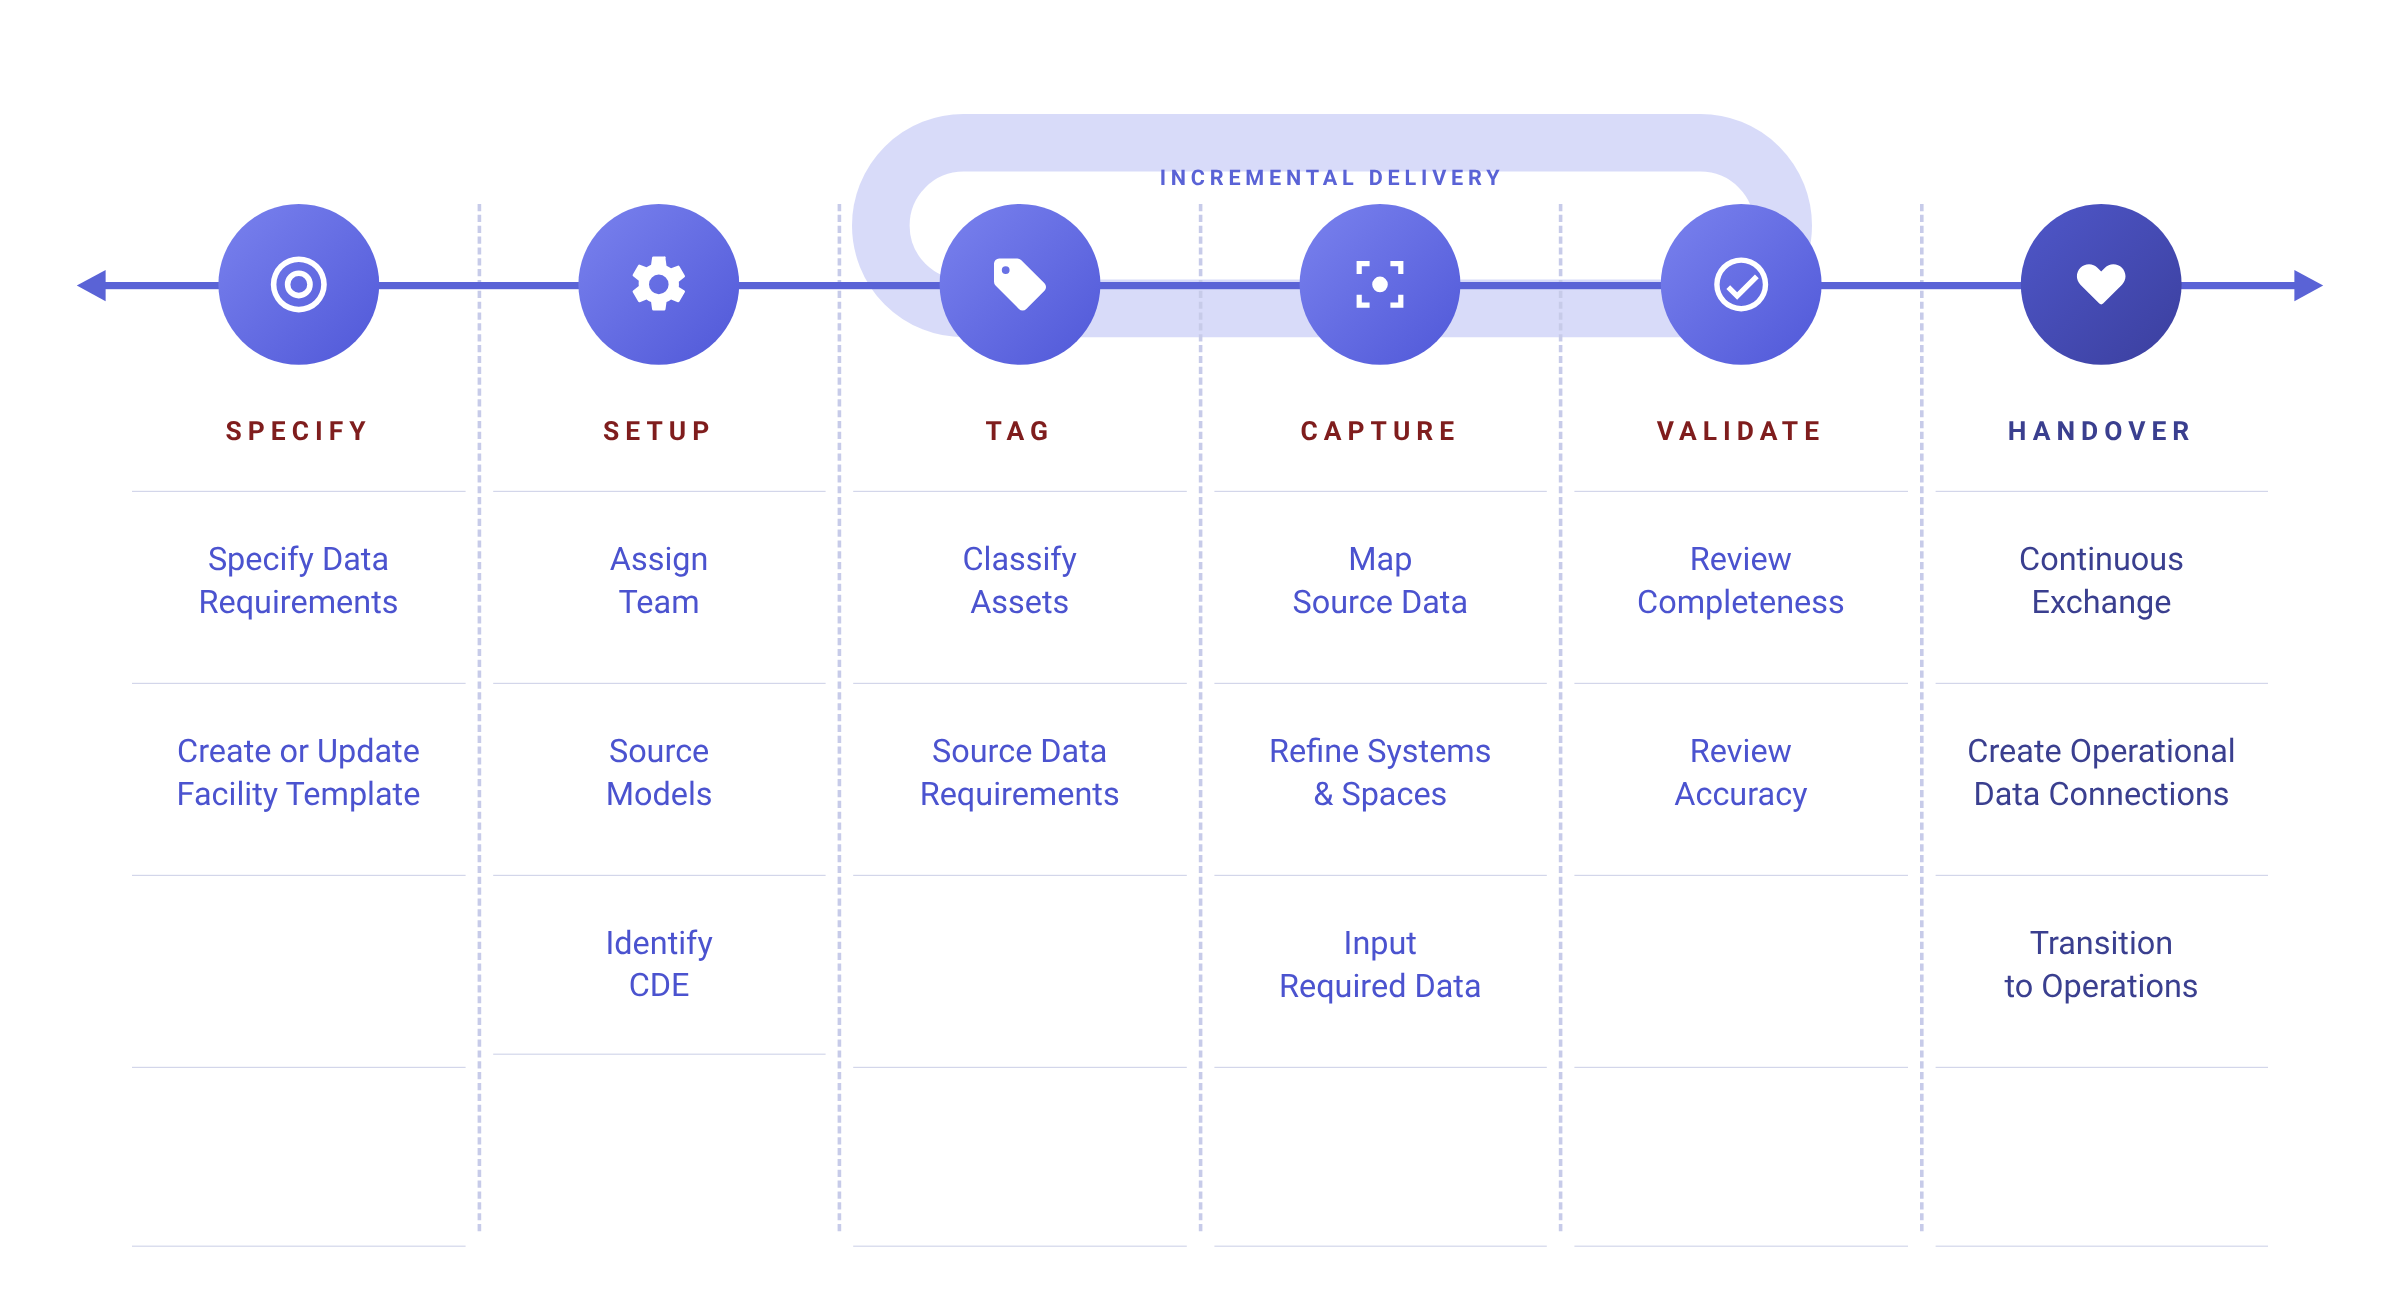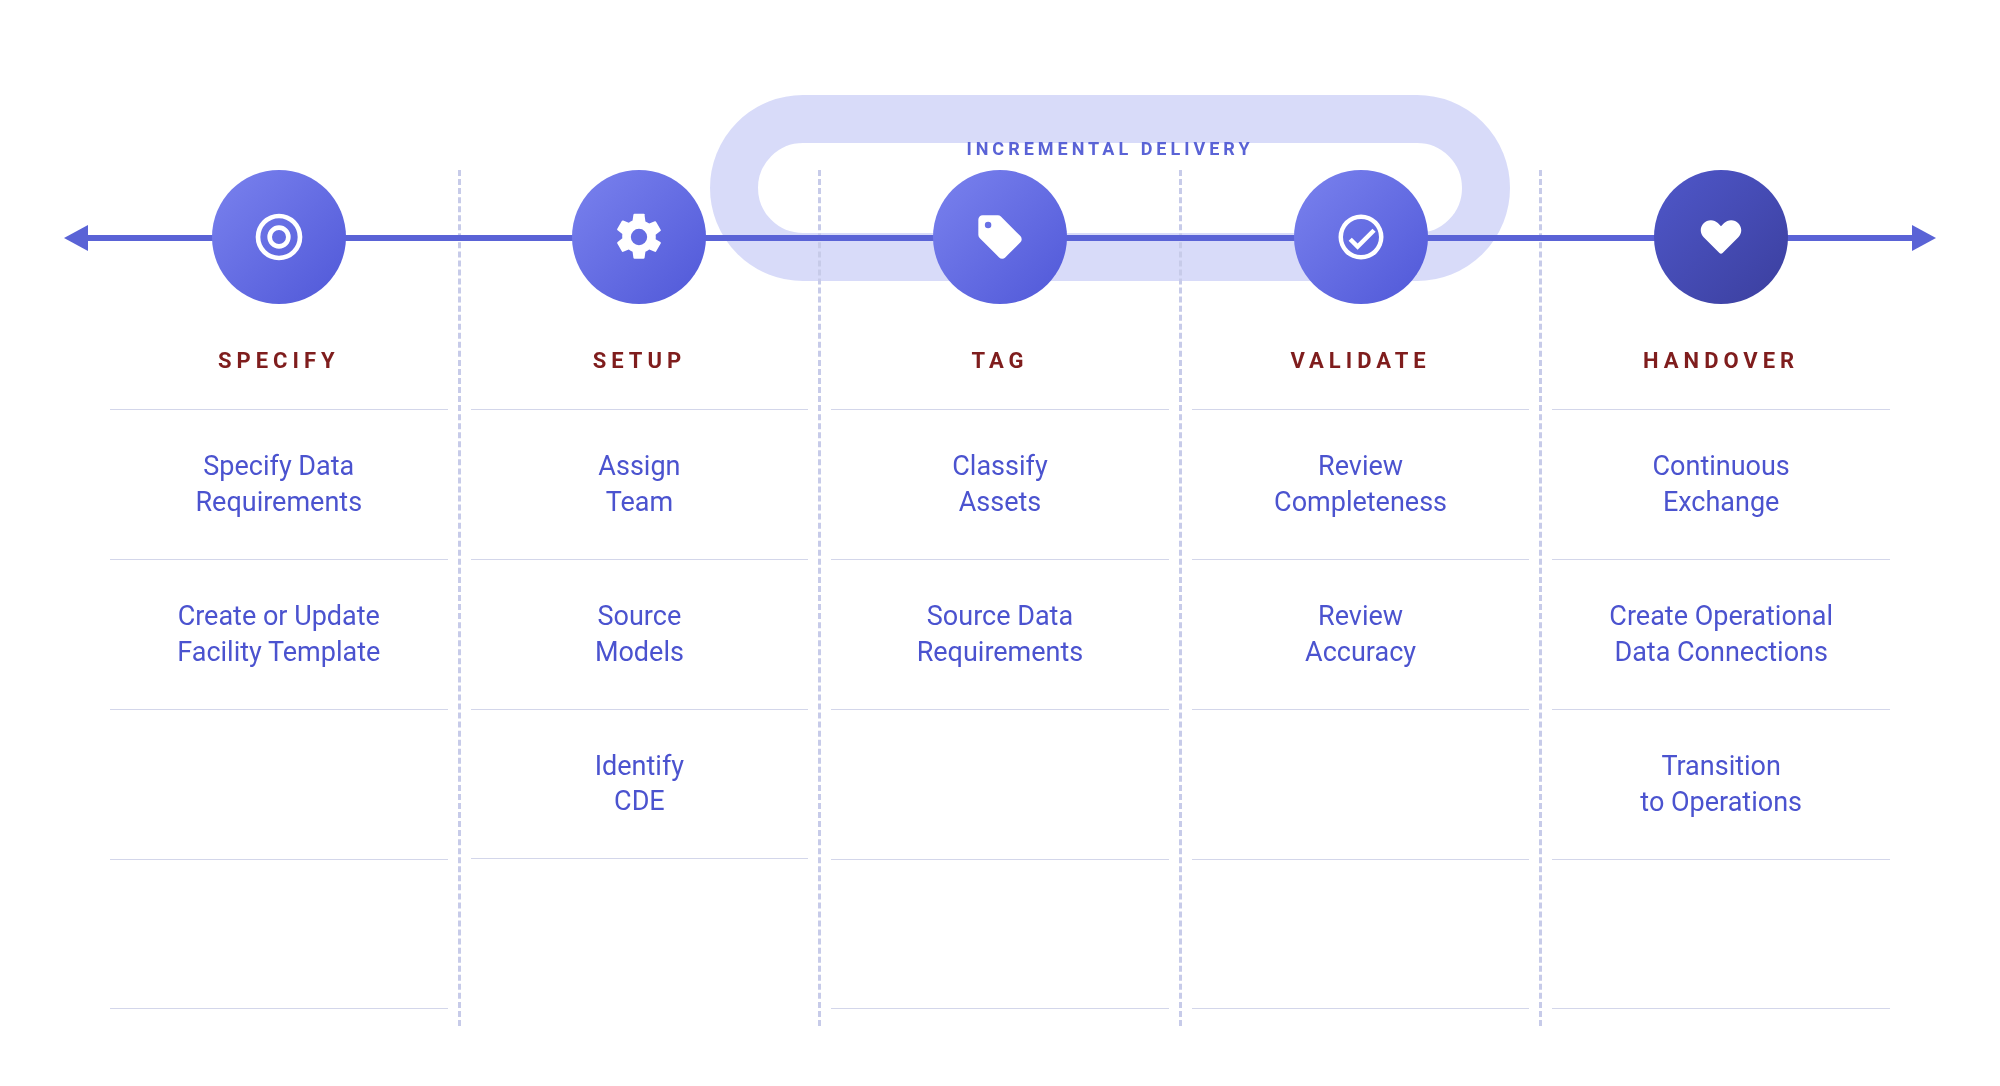--- a/index.html
+++ b/index.html
@@ -112,20 +112,21 @@
     height: 150px;
     display: flex;
     align-items: center;
     justify-content: center;
     font-size: 27px;
     line-height: 1.3;
     color: #4b53cf;
     border-top: 1px solid #d3d6ea;
     white-space: pre-line;
     padding: 0 6px;
+    margin-top: 10px;
   }
   .col:nth-child(6) .row-cell,
   .col:nth-child(6) .stage-title {
     color: #3a3f8f;
   }
   .row-cell:last-child {
     border-bottom: 1px solid #d3d6ea;
   }
 </style>
 </head>
@@ -186,20 +187,37 @@
       <div class="rows">
         <div class="row-cell">Classify
 Assets</div>
         <div class="row-cell">Source Data
 Requirements</div>
         <div class="row-cell"></div>
         <div class="row-cell"></div>
       </div>
     </div>
 
+    <div class="col">
+      <div class="stage-circle grad-light">
+        <svg width="52" height="52" viewBox="0 0 24 24">
+            <path d="M3 3h5v2H5v3H3V3zm13 0h5v5h-2V5h-3V3zM3 16h2v3h3v2H3v-5zm16 0h2v5h-5v-2h3v-3zM12 9a3 3 0 1 0 3 3 3 3 0 0 0-3-3z"></path>
+          </svg>
+      </div>
+      <div class="stage-title">CAPTURE</div>
+      <div class="rows">
+        <div class="row-cell">Map
+Source Data</div>
+        <div class="row-cell">Refine Systems
+&amp; Spaces</div>
+        <div class="row-cell">Input
+Required Data</div>
+        <div class="row-cell"></div>
+      </div>
+    </div>
 
     <div class="col">
       <div class="stage-circle grad-light">
         <svg width="54" height="54" viewBox="0 0 24 24">
             <path d="M12 2a10 10 0 1 0 10 10A10 10 0 0 0 12 2zm0 18a8 8 0 1 1 8-8 8 8 0 0 1-8 8zm-1.5-5.09L7.91 12.3l-1.41 1.41 4 4 8-8-1.41-1.42z"></path>
           </svg>
       </div>
       <div class="stage-title">VALIDATE</div>
       <div class="rows">
         <div class="row-cell">Review

